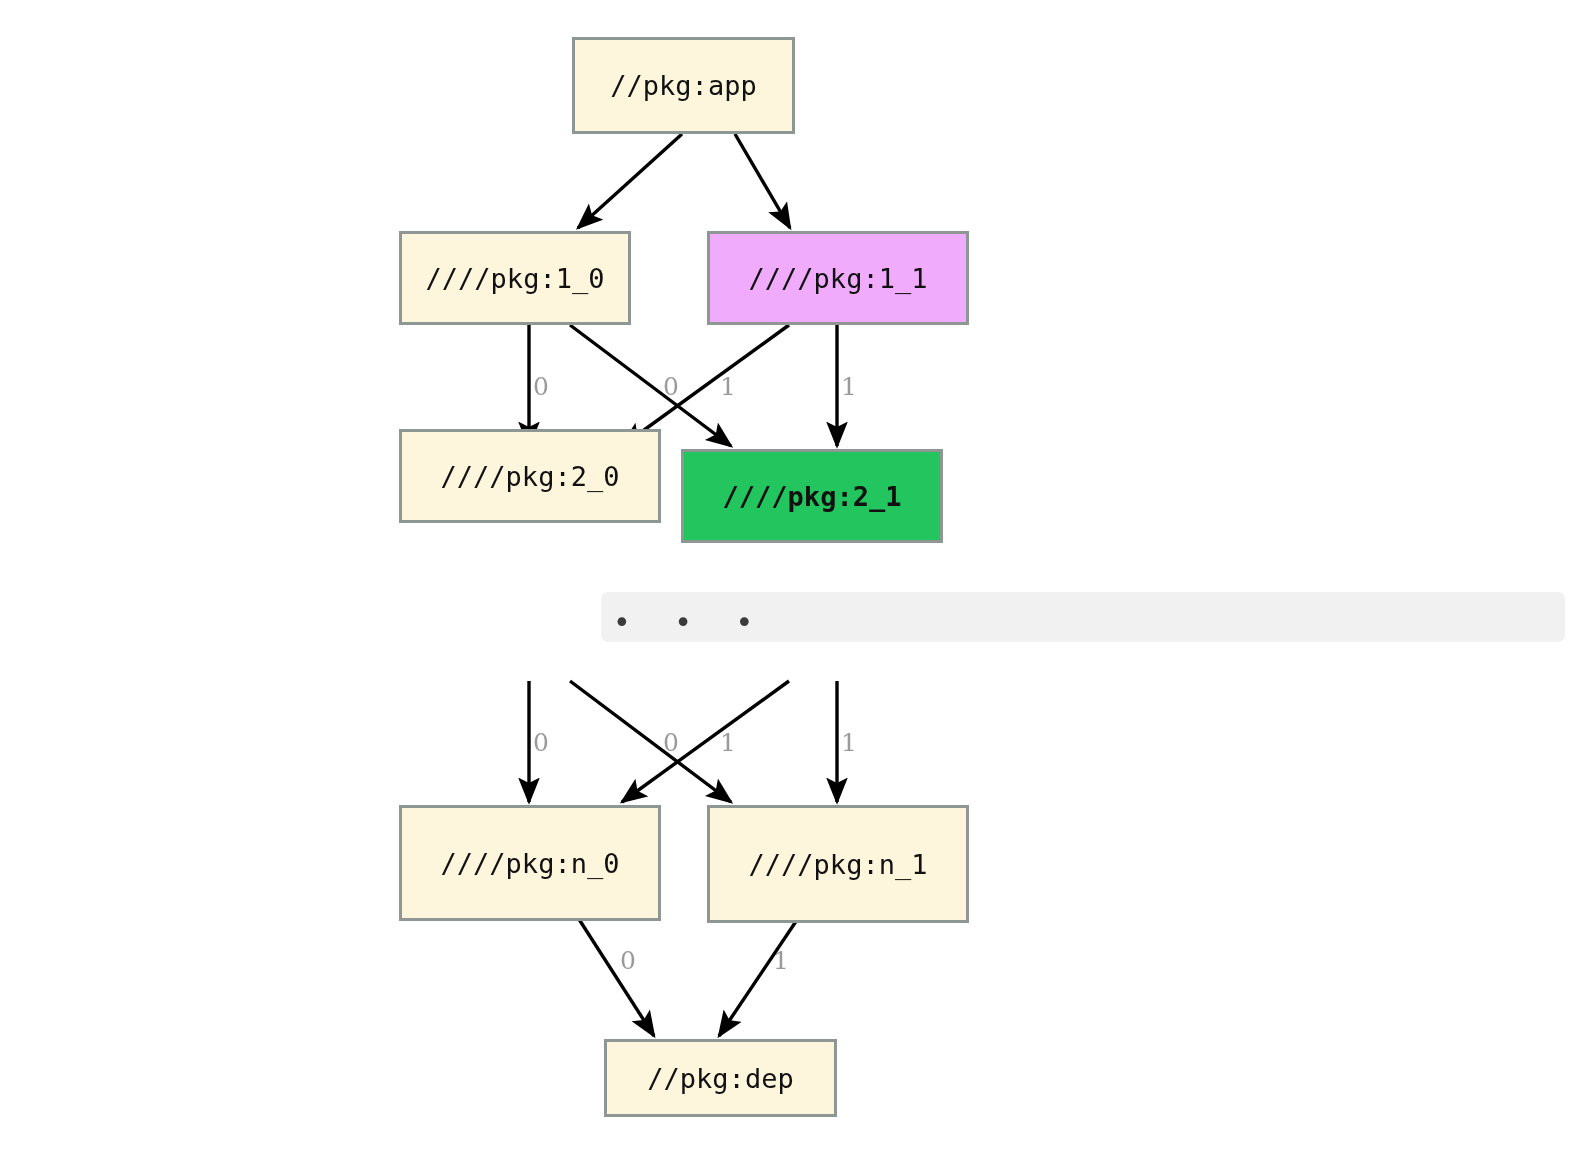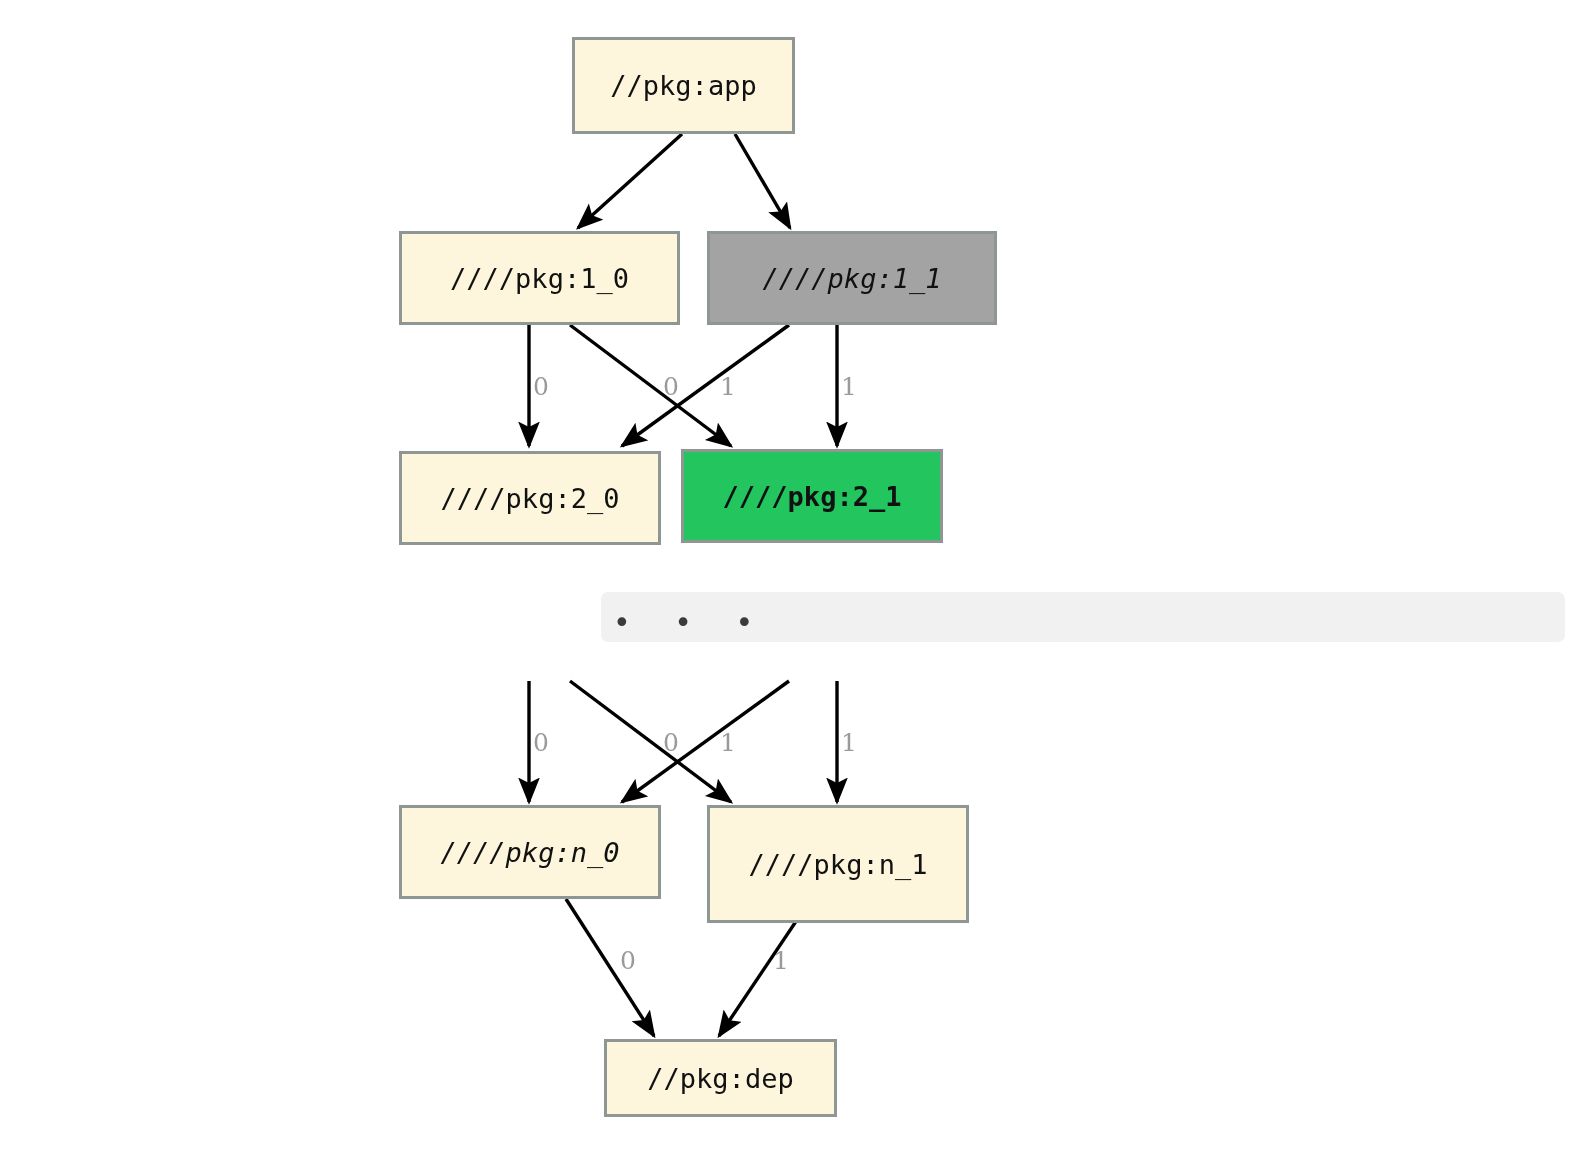--- a/index.html
+++ b/index.html
@@ -94,33 +94,33 @@
         <line x1="837" y1="681" x2="837" y2="802" stroke="#000000" stroke-width="3.4" marker-end="url(#arrowhead)"></line>
         <line x1="566" y1="899" x2="654" y2="1036" stroke="#000000" stroke-width="3.4" marker-end="url(#arrowhead)"></line>
         <line x1="811" y1="899" x2="719" y2="1036" stroke="#000000" stroke-width="3.4" marker-end="url(#arrowhead)"></line>
       </g>
   </svg>
 
   <div id="nodes-layer">
       <div class="node-box" style="left: 572px; top: 37px; width: 223px; height: 97px; background: rgb(253, 246, 221); border-color: rgb(143, 151, 149);">
         <span class="node-label">//pkg:app</span>
       </div>
-      <div class="node-box" style="left: 399px; top: 231px; width: 281px; height: 94px; background: rgb(253, 246, 221); border-color: rgb(143, 151, 149);">
+      <div class="node-box" style="left: 399px; top: 231px; width: 232px; height: 94px; background: rgb(253, 246, 221); border-color: rgb(143, 151, 149);">
         <span class="node-label">////pkg:1_0</span>
       </div>
-      <div class="node-box" style="left: 707px; top: 231px; width: 290px; height: 94px; background: #a3a3a3; border-color: rgb(143, 151, 149); font-style: italic;">
+      <div class="node-box" style="left: 707px; top: 231px; width: 262px; height: 94px; background: #f0abfc; border-color: rgb(143, 151, 149);">
         <span class="node-label">////pkg:1_1</span>
       </div>
-      <div class="node-box" style="left: 399px; top: 451px; width: 262px; height: 94px; background: rgb(253, 246, 221); border-color: rgb(143, 151, 149);">
+      <div class="node-box" style="left: 399px; top: 429px; width: 262px; height: 94px; background: rgb(253, 246, 221); border-color: rgb(143, 151, 149);">
         <span class="node-label">////pkg:2_0</span>
       </div>
       <div class="node-box" style="left: 681px; top: 449px; width: 262px; height: 94px; background: #22c55e; border-color: rgb(143, 151, 149); font-weight: bold;">
         <span class="node-label">////pkg:2_1</span>
       </div>
-      <div class="node-box" style="left: 399px; top: 805px; width: 262px; height: 94px; background: rgb(253, 246, 221); border-color: rgb(143, 151, 149); font-style: italic;">
+      <div class="node-box" style="left: 399px; top: 805px; width: 262px; height: 116px; background: rgb(253, 246, 221); border-color: rgb(143, 151, 149);">
         <span class="node-label">////pkg:n_0</span>
       </div>
       <div class="node-box" style="left: 707px; top: 805px; width: 262px; height: 118px; background: rgb(253, 246, 221); border-color: rgb(143, 151, 149);">
         <span class="node-label">////pkg:n_1</span>
       </div>
       <div class="node-box" style="left: 604px; top: 1039px; width: 233px; height: 78px; background: rgb(253, 246, 221); border-color: rgb(143, 151, 149);">
         <span class="node-label">//pkg:dep</span>
       </div>
     </div>
   <div id="edge-labels-layer">

